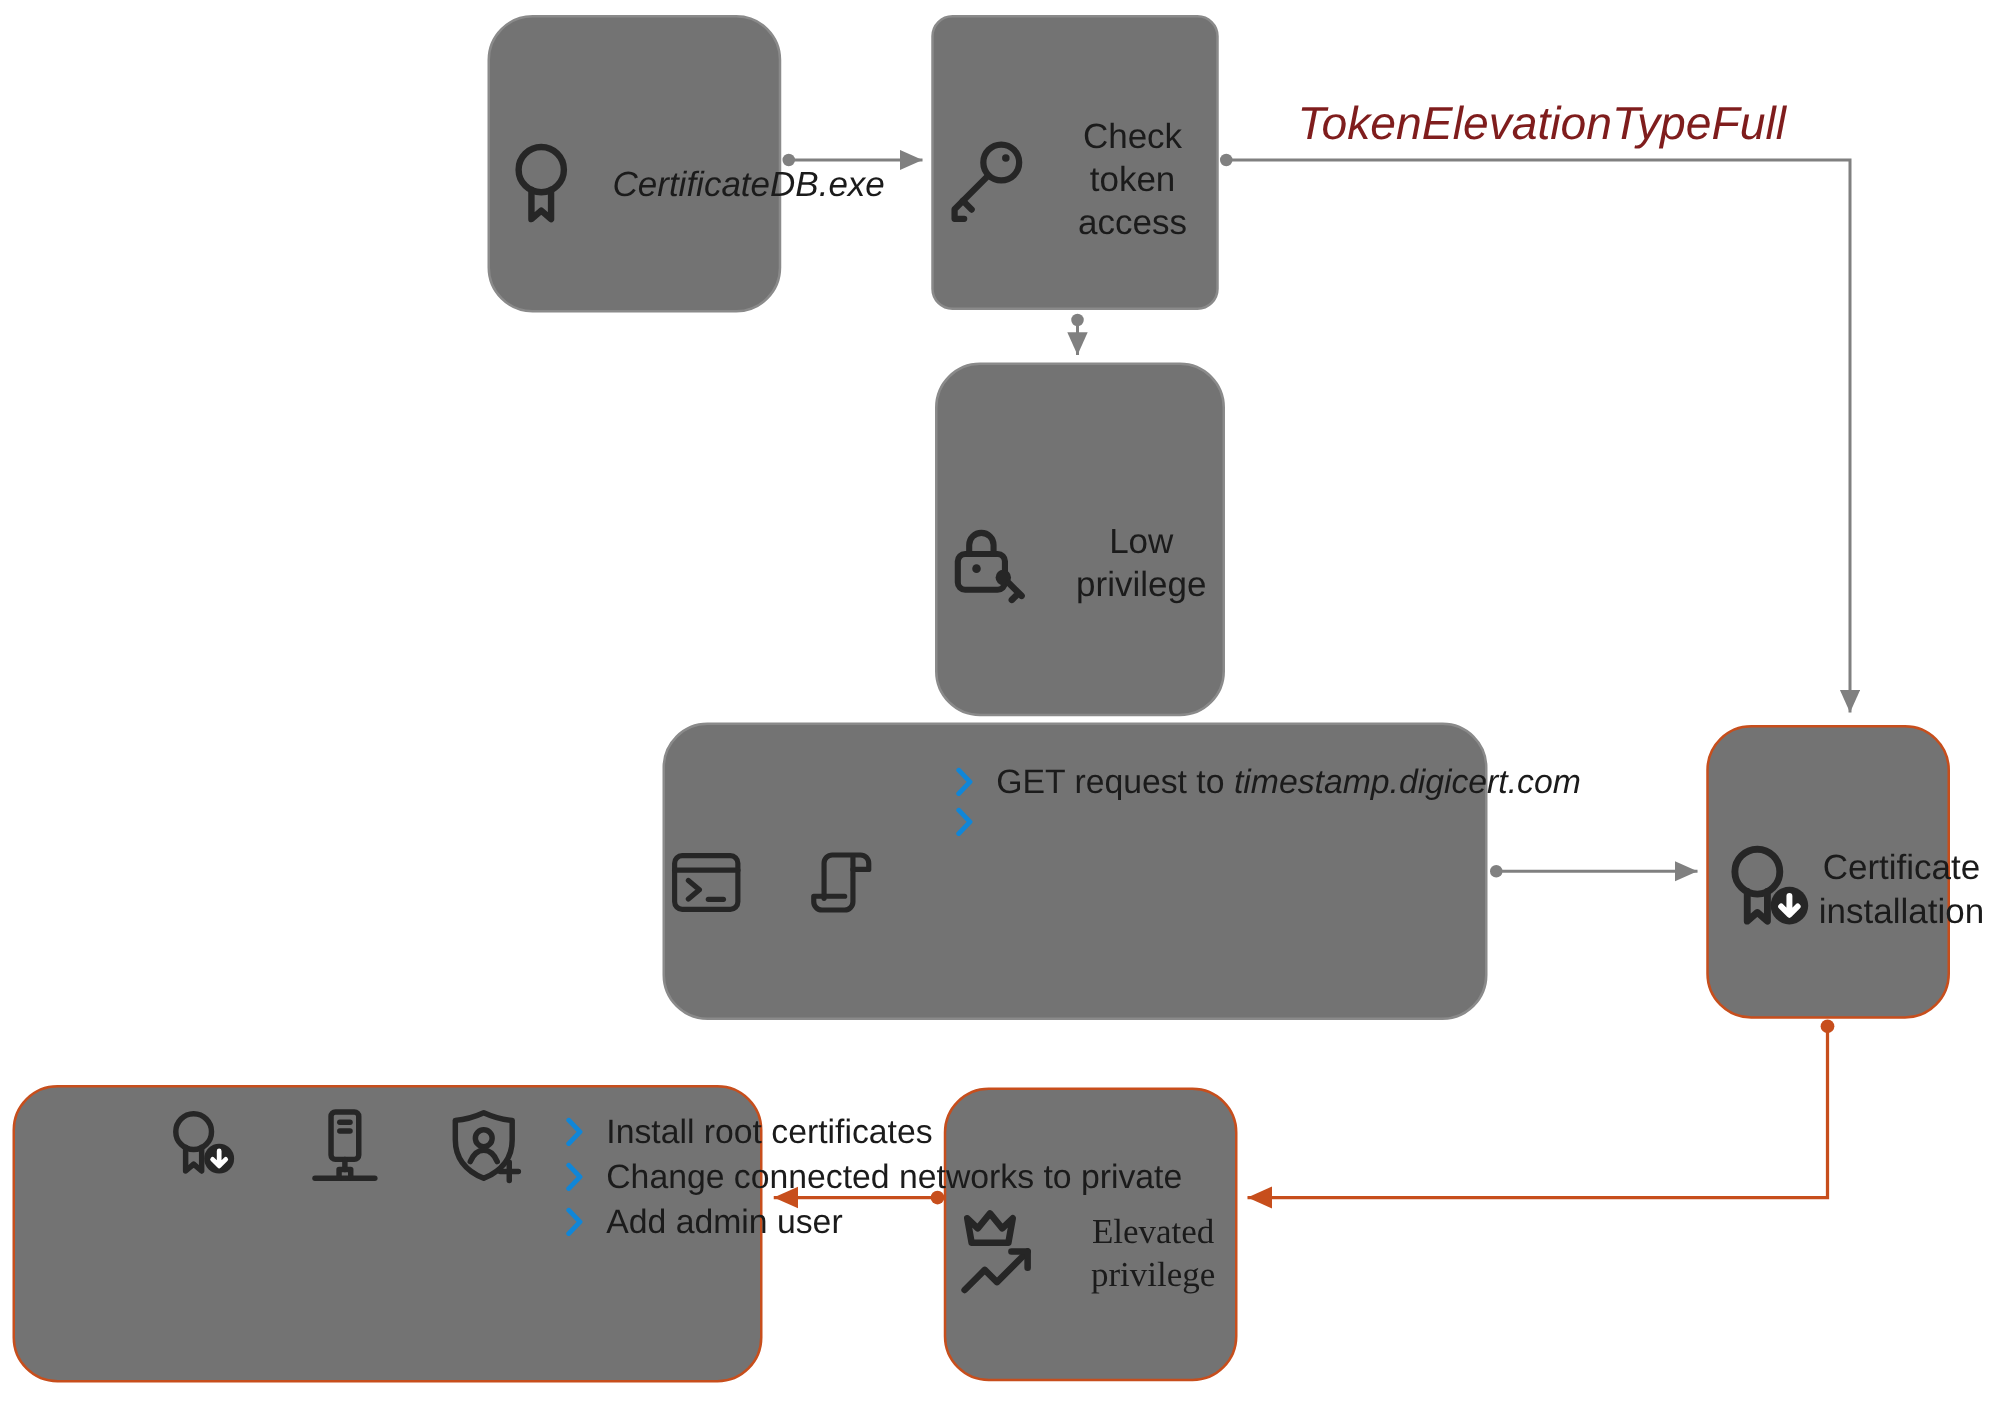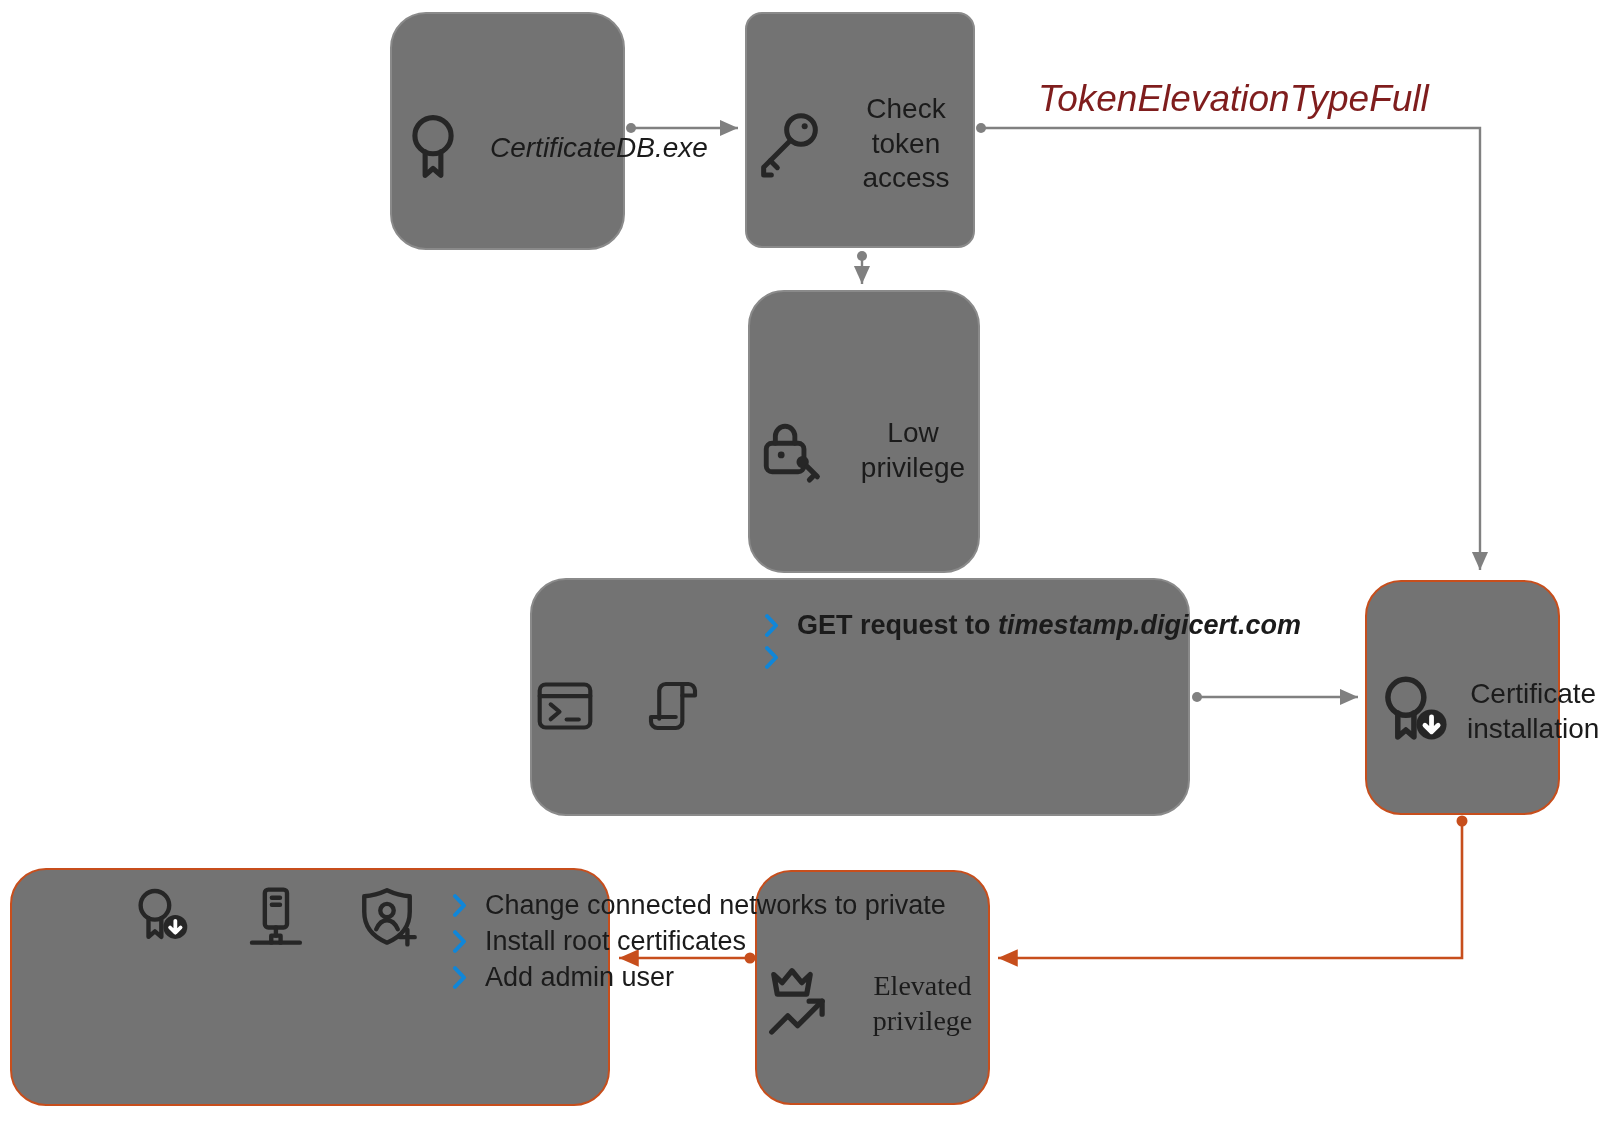--- a/index.html
+++ b/index.html
@@ -24,21 +24,21 @@
 
   .edge-label {
     position:absolute; left:1038px; top:78px;
     font-size:37px; font-style:italic; color:#7f1d1d; white-space:nowrap;
   }
 
   
   .n-cert    { padding-top:34px; gap:16px; }
   .n-token   { padding-top:28px; gap:12px;border-radius:17px; }
   .n-low     { padding-top:38px; gap:20px; }
-  .n-install { padding-top:28px; gap:12px; }
+  .n-install { padding-top:28px; }
   .n-elev    { padding-top:32px; gap:16px; }
 
   .n-token .node-label   { max-width:180px; }
   .n-install .node-label { max-width:160px; }
   .n-elev .node-label    { max-width:150px;font-family:Liberation Serif, serif; }
 
   .script-node  { padding-top:18px; }
   .actions-node { padding-top:12px; align-items:flex-start; }
 
   .icon-row { display:flex; align-items:flex-end; gap:42px; }
@@ -118,21 +118,21 @@
         <rect x="5" y="9.6" width="11.6" height="8.8" rx="1.8"></rect>
         <path d="M7.8 9.6 V7.4 a3 3 0 0 1 6 0 v2.2"></path>
         <circle cx="9.6" cy="13.2" r="1.05" fill="currentColor" stroke="none"></circle>
         <circle cx="16.2" cy="15.4" r="1.9" fill="currentColor" stroke="none"></circle>
         <path d="M17.6 16.8 l3.1 3.1 M19.3 19.9 l-1 1" stroke-width="1.6"></path>
       </svg>
     </span>
     <div class="node-label">Low privilege</div>
   </div>
 
-  <div class="node script-node" style="left:530px; top:578px; width:660px; height:238px;font-weight:bold;">
+  <div class="node script-node" style="left:530px; top:578px; width:660px; height:238px;">
     <div class="icon-row">
       <span class="icon">
         <svg width="66" height="66" viewBox="0 0 24 24" fill="none" stroke="currentColor" stroke-width="1.5" stroke-linecap="round" stroke-linejoin="round">
           <rect x="2.8" y="4.2" width="18.4" height="15.6" rx="2.2"></rect>
           <line x1="2.8" y1="8.4" x2="21.2" y2="8.4"></line>
           <path d="M6.8 11.4 l3.2 2.7 -3.2 2.7"></path>
           <line x1="12.6" y1="16.9" x2="17" y2="16.9"></line>
         </svg>
       </span>
       <span class="icon">
@@ -214,34 +214,34 @@
         </svg>
       </span>
     </div>
     <div class="bullets">
       <div class="bullet">
         <span class="chev">
           <svg width="15" height="23" viewBox="0 0 8 12" fill="none" stroke="#1086d8" stroke-width="2.1" stroke-linecap="round" stroke-linejoin="round">
               <path d="M1.6 1 L6.4 6 L1.6 11"></path>
             </svg>
         </span>
+        <span>Install root certificates</span>
+      </div>
+      <div class="bullet">
+        <span class="chev">
+          <svg width="15" height="23" viewBox="0 0 8 12" fill="none" stroke="#1086d8" stroke-width="2.1" stroke-linecap="round" stroke-linejoin="round">
+              <path d="M1.6 1 L6.4 6 L1.6 11"></path>
+            </svg>
+        </span>
         <span>Change connected networks to private</span>
       </div>
       <div class="bullet">
         <span class="chev">
           <svg width="15" height="23" viewBox="0 0 8 12" fill="none" stroke="#1086d8" stroke-width="2.1" stroke-linecap="round" stroke-linejoin="round">
               <path d="M1.6 1 L6.4 6 L1.6 11"></path>
             </svg>
         </span>
-        <span>Install root certificates</span>
-      </div>
-      <div class="bullet">
-        <span class="chev">
-          <svg width="15" height="23" viewBox="0 0 8 12" fill="none" stroke="#1086d8" stroke-width="2.1" stroke-linecap="round" stroke-linejoin="round">
-              <path d="M1.6 1 L6.4 6 L1.6 11"></path>
-            </svg>
-        </span>
         <span>Add admin user</span>
       </div>
     </div>
   </div>
 
 </div>
 
 </body></html>

